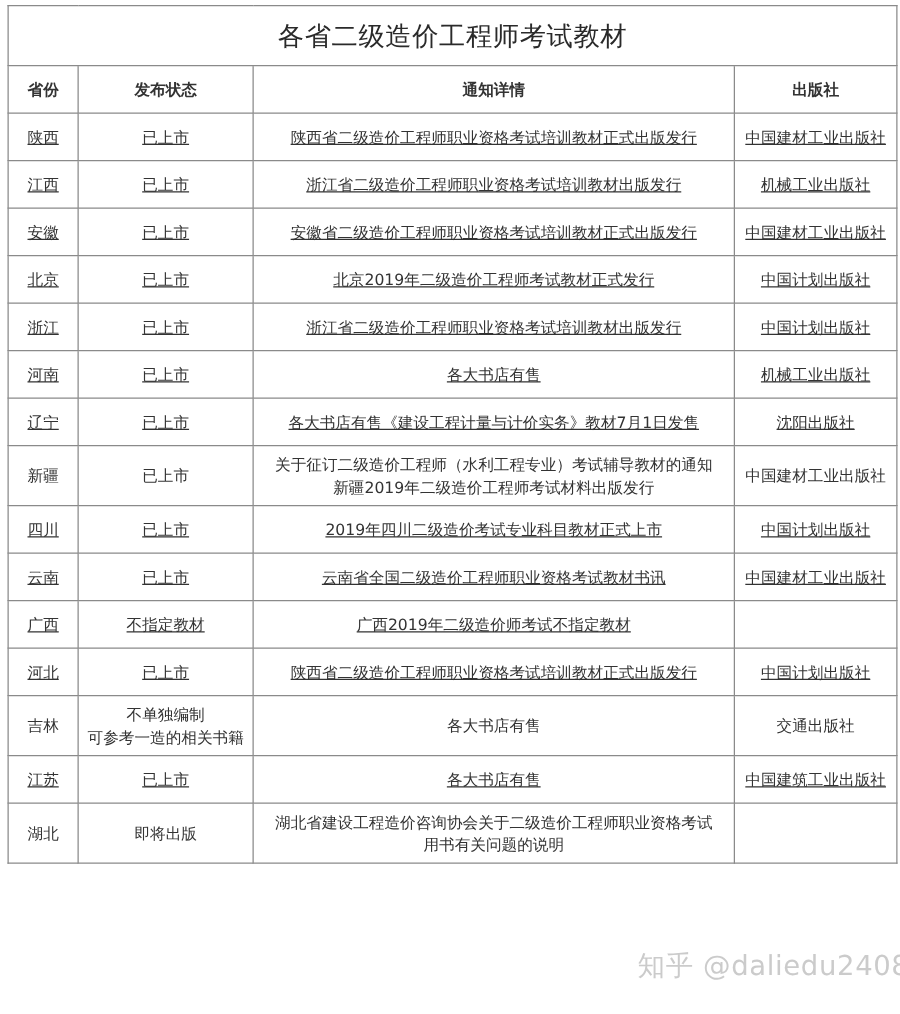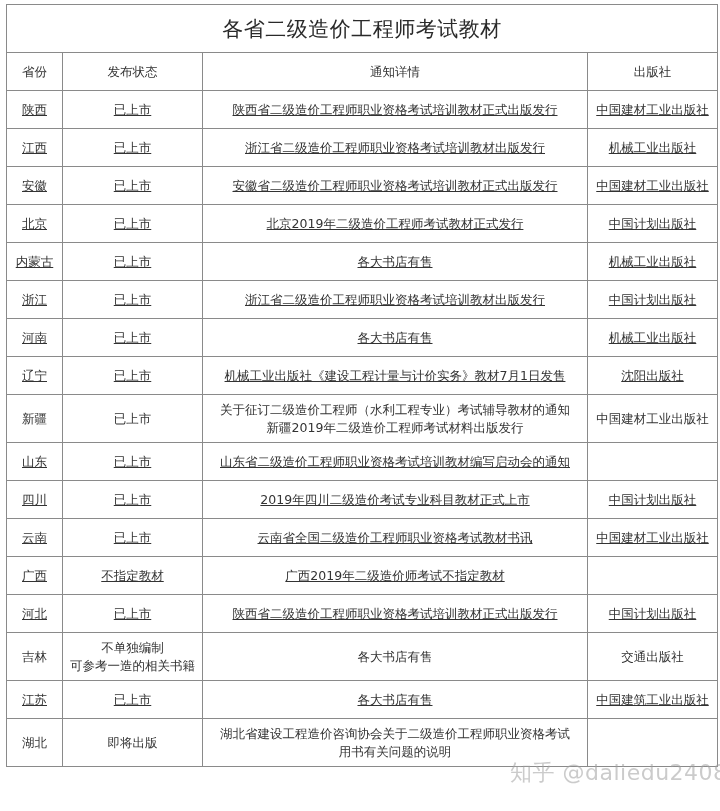--- a/index.html
+++ b/index.html
@@ -36,21 +36,21 @@
     .title-cell {
       height: 47px;
       font-size: 21px !important;
       line-height: 28px !important;
       font-weight: normal;
       color: #2a2a2a !important;
       letter-spacing: 0.5px;
     }
     .header-row th {
       height: 37px;
-      font-weight: normal;
+      font-weight: bold;
       font-size: 12.5px;
       color: #222222;
     }
     .row-std td { height: 37px; text-decoration: underline; }
     .row-tall td { height: 47px; }
     td.left { text-align: left; padding-left: 6px; margin-top: 28px; }
     .line { display: block; }
     .watermark {
       position: absolute;
       left: 510px;
@@ -107,65 +107,53 @@
       <td>中国建材工业出版社</td>
     </tr>
 
     <tr class="row-std">
       <td>北京</td>
       <td>已上市</td>
       <td>北京2019年二级造价工程师考试教材正式发行</td>
       <td>中国计划出版社</td>
     </tr>
 
-    <tr class="row-std">
-      <td>内蒙古</td>
+
+    <tr class="row-std">
+      <td>浙江</td>
+      <td>已上市</td>
+      <td>浙江省二级造价工程师职业资格考试培训教材出版发行</td>
+      <td>中国计划出版社</td>
+    </tr>
+
+    <tr class="row-std">
+      <td>河南</td>
       <td>已上市</td>
       <td>各大书店有售</td>
       <td>机械工业出版社</td>
     </tr>
 
     <tr class="row-std">
-      <td>浙江</td>
-      <td>已上市</td>
-      <td>浙江省二级造价工程师职业资格考试培训教材出版发行</td>
-      <td>中国计划出版社</td>
-    </tr>
-
-    <tr class="row-std">
-      <td>河南</td>
-      <td>已上市</td>
-      <td>各大书店有售</td>
-      <td>机械工业出版社</td>
-    </tr>
-
-    <tr class="row-std">
       <td>辽宁</td>
       <td>已上市</td>
-      <td>机械工业出版社《建设工程计量与计价实务》教材7月1日发售</td>
+      <td>各大书店有售《建设工程计量与计价实务》教材7月1日发售</td>
       <td>沈阳出版社</td>
     </tr>
 
     <tr class="row-tall">
       <td>新疆</td>
       <td>已上市</td>
       <td>
         <span class="line">关于征订二级造价工程师（水利工程专业）考试辅导教材的通知</span>
         <span class="line">新疆2019年二级造价工程师考试材料出版发行</span>
       </td>
       <td>中国建材工业出版社</td>
     </tr>
 
 
-    <tr class="row-std">
-      <td>山东</td>
-      <td>已上市</td>
-      <td>山东省二级造价工程师职业资格考试培训教材编写启动会的通知</td>
-      <td></td>
-    </tr>
 
     <tr class="row-std">
       <td>四川</td>
       <td>已上市</td>
       <td>2019年四川二级造价考试专业科目教材正式上市</td>
       <td>中国计划出版社</td>
     </tr>
 
     <tr class="row-std">
       <td>云南</td>

